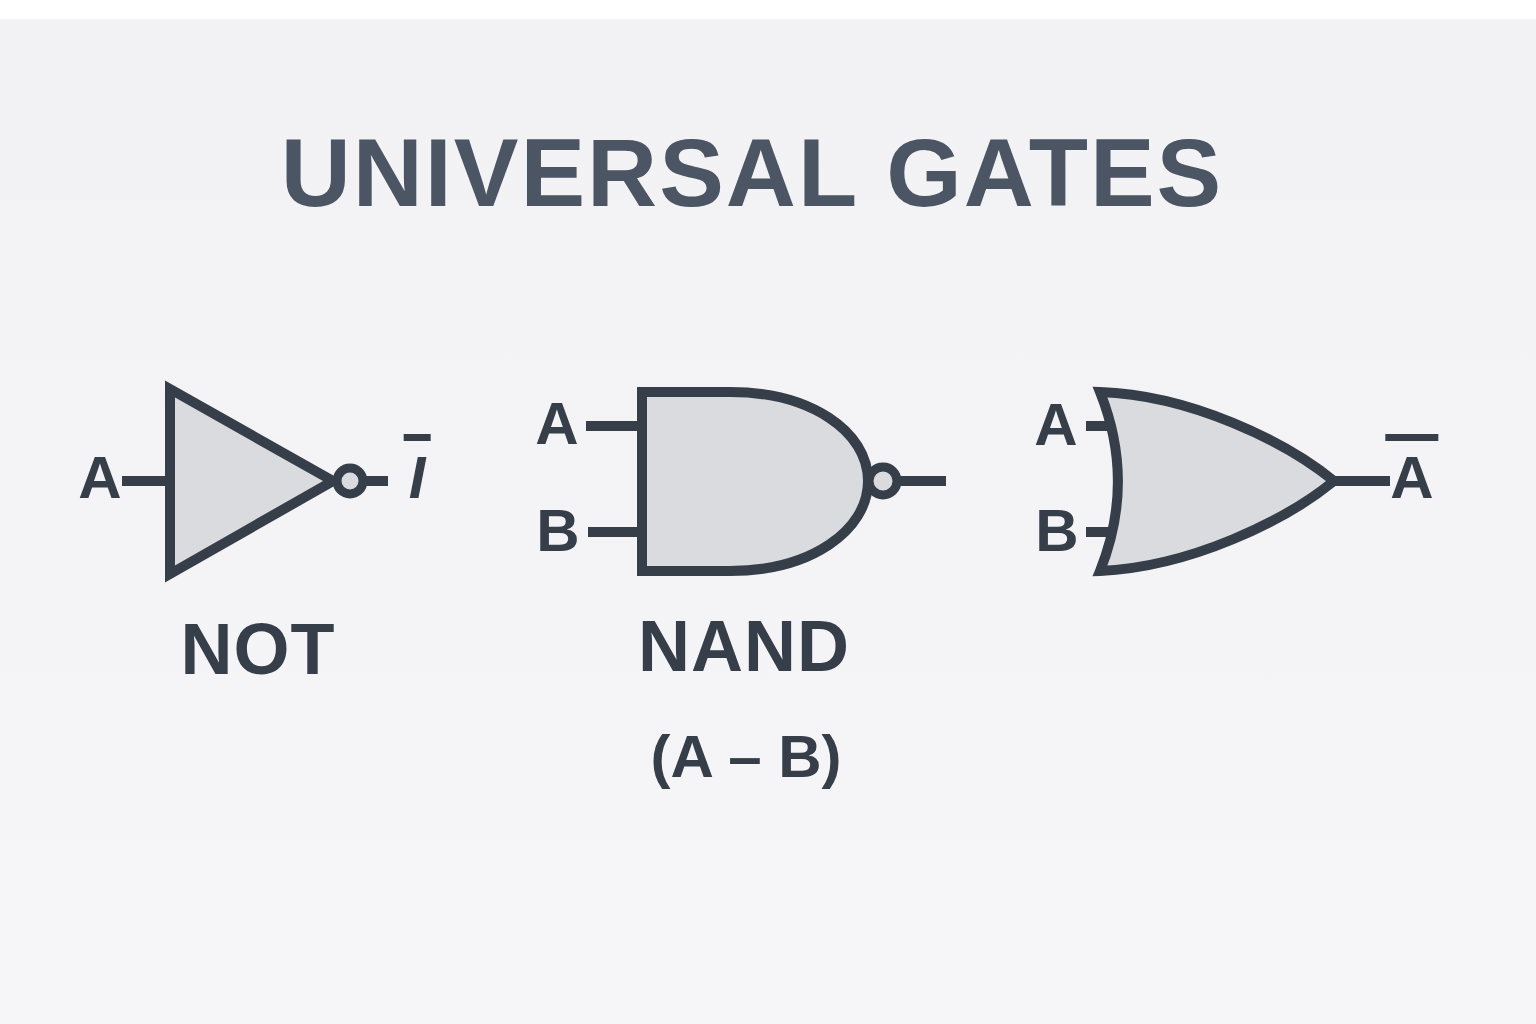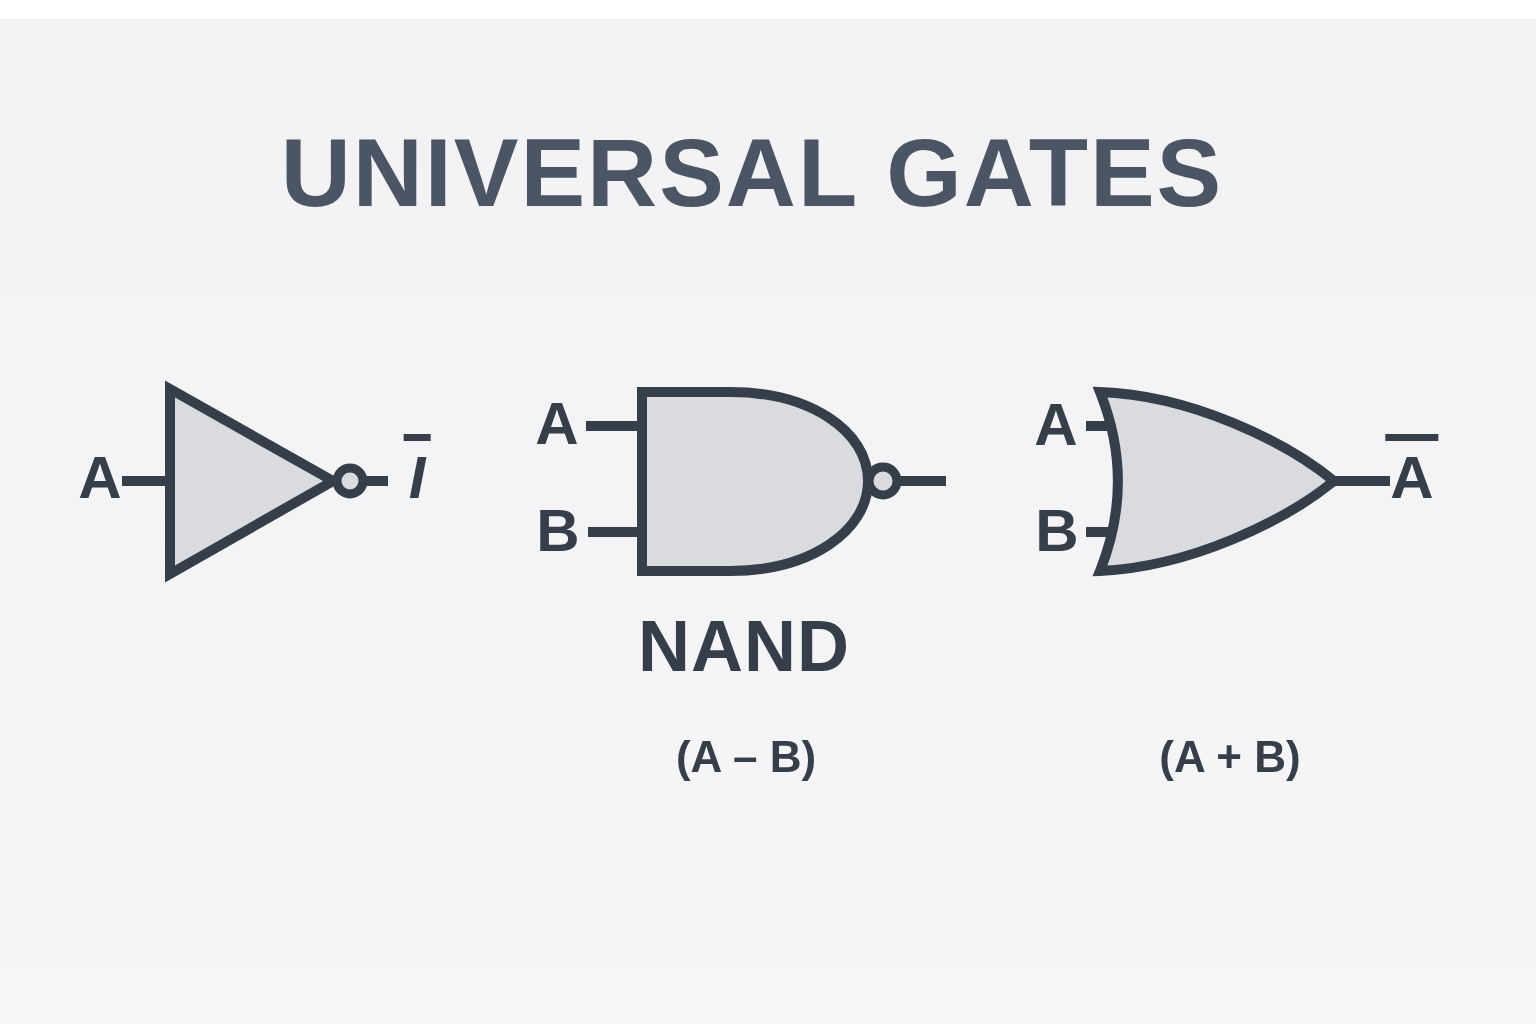--- a/index.html
+++ b/index.html
@@ -48,21 +48,21 @@
     font-size:72px;
     font-weight:bold;
     letter-spacing:1px;
     color:var(--ink);
     line-height:1;
     white-space:nowrap;
   }
   .formula {
     position:absolute;
     transform:translate(-50%,-50%);
-    font-size:44px;
+    font-size:60px;
     font-weight:bold;
     color:var(--ink);
     line-height:1;
     white-space:nowrap;
   }
   svg.gate { position:absolute; overflow:visible; }
   .wire  { stroke:var(--ink); stroke-width:10; fill:none; }
   .shape { stroke:var(--ink); stroke-width:10; fill:var(--gate-fill); stroke-linejoin:miter; }
   .bubble{ stroke:var(--ink); stroke-width:9;  fill:var(--gate-fill); }
 </style>
@@ -74,20 +74,21 @@
   <div class="title">UNIVERSAL GATES</div>
 
   <svg class="gate" style="left:110px; top:350px;" width="290" height="225" viewBox="0 0 290 225">
     <polygon class="shape" points="60,20 60,205 223,112"></polygon>
     <line class="wire" x1="12" y1="112" x2="62" y2="112"></line>
     <line class="wire" x1="240" y1="112" x2="278" y2="112"></line>
     <circle class="bubble" cx="240" cy="112" r="13"></circle>
   </svg>
   <div class="io-label" style="left:100px; top:459px;">A</div>
   <div class="io-label" style="left:417px; top:452px;"><span class="overbar italic">I</span></div>
+  <div class="gate-name" style="left:258px; top:630px;">NOT</div>
 
   <svg class="gate" style="left:580px; top:360px;" width="370" height="205" viewBox="0 0 370 205">
     <path class="shape" d="M62,13 L150,13 C230,13 288,52 288,102 C288,152 230,192 150,192 L62,192 Z"></path>
     <line class="wire" x1="6" y1="47" x2="64" y2="47"></line>
     <line class="wire" x1="8" y1="153" x2="64" y2="153"></line>
     <line class="wire" x1="308" y1="102" x2="366" y2="102"></line>
     <circle class="bubble" cx="303" cy="102" r="14"></circle>
   </svg>
   <div class="io-label" style="left:557px; top:405px;">A</div>
   <div class="io-label" style="left:558px; top:512px;">B</div>
@@ -96,15 +97,14 @@
 
   <svg class="gate" style="left:1080px; top:360px;" width="320" height="205" viewBox="0 0 320 205">
     <line class="wire" x1="6" y1="47" x2="60" y2="47"></line>
     <line class="wire" x1="6" y1="153" x2="60" y2="153"></line>
     <path class="shape" d="M20,13 C110,16 205,62 254,102 C205,142 110,188 20,192 C44,132 44,73 20,13 Z"></path>
     <line class="wire" x1="252" y1="102" x2="310" y2="102"></line>
   </svg>
   <div class="io-label" style="left:1056px; top:406px;">A</div>
   <div class="io-label" style="left:1057px; top:512px;">B</div>
   <div class="io-label" style="left:1412px; top:452px;"><span class="overbar">A</span></div>
-  <div class="formula" style="left:1230px; top:738px;">(A + B)</div>
 
 </div>
 
 </body></html>

